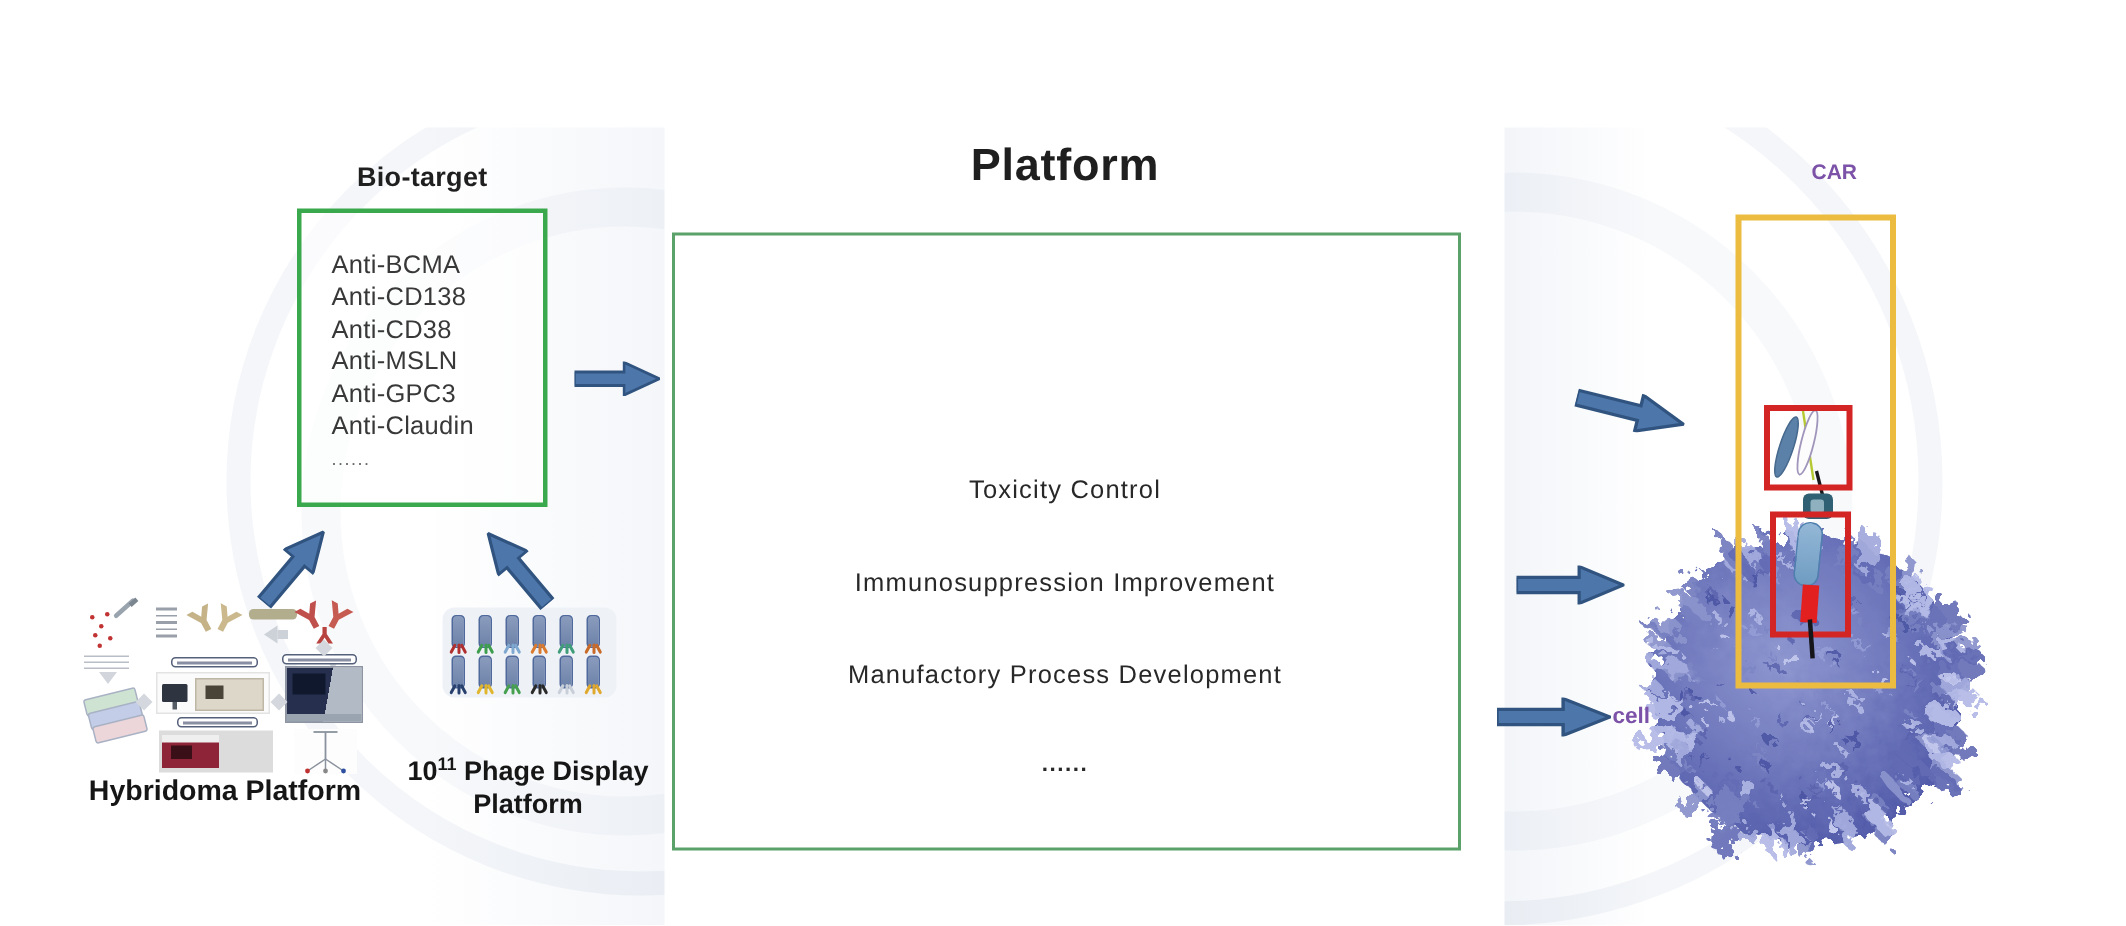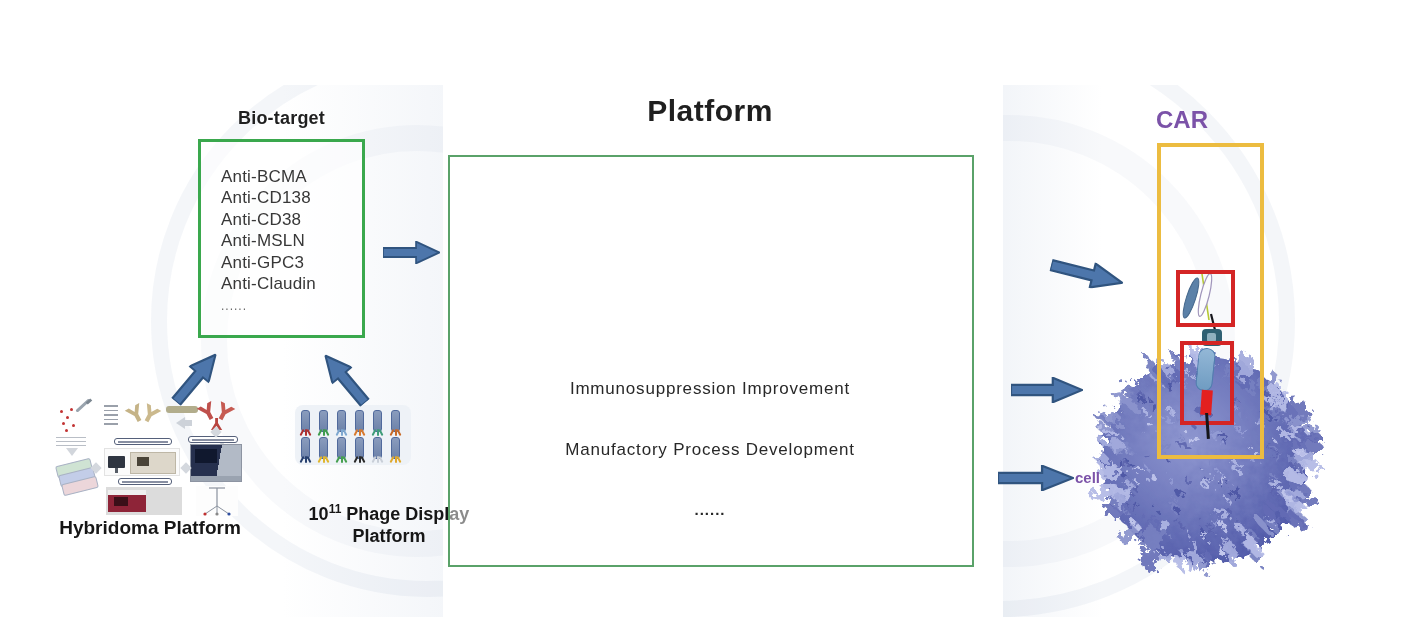--- a/index.html
+++ b/index.html
@@ -13,21 +13,21 @@
   .wm-right{left:1003px;top:85px;width:330px;height:532px;background:linear-gradient(to right,rgba(205,215,230,.25),rgba(205,215,230,0) 30%);}
   .wm i{position:absolute;border-radius:50%;border:16px solid rgba(150,170,200,.10);}
   .wm-left i.a{width:520px;height:520px;right:-260px;top:-40px;}
   .wm-left i.b{width:380px;height:380px;right:-190px;top:40px;border-width:26px;border-color:rgba(150,170,200,.07);}
   .wm-right i.a{width:560px;height:560px;left:-300px;top:-60px;}
   .wm-right i.b{width:400px;height:400px;left:-220px;top:30px;border-width:26px;border-color:rgba(150,170,200,.07);}
 
   
   .h-bio{position:absolute;left:198px;top:108px;width:167px;text-align:center;font-size:18px;font-weight:bold;letter-spacing:.2px;}
   .h-platform{position:absolute;left:448px;top:94px;width:524px;text-align:center;font-size:30px;font-weight:bold;letter-spacing:.5px;}
-  .h-car{position:absolute;left:1156px;top:106px;width:82px;text-align:left;font-size:24px;font-weight:bold;color:var(--c-purple);}
+  .h-car{position:absolute;left:1156px;top:106px;width:82px;text-align:right;font-size:14px;font-weight:bold;color:var(--c-purple);}
   .lbl-cell{position:absolute;left:1075px;top:469px;font-size:15px;font-weight:bold;color:var(--c-purple);}
 
   
   .box-bio{position:absolute;left:198px;top:139px;width:161px;height:193px;border:3px solid var(--c-green);background:rgba(255,255,255,.6);}
   .bio-list{position:absolute;left:221px;top:166px;font-size:17px;line-height:21.4px;color:#383838;letter-spacing:.2px;}
   .bio-list .dots{font-size:12px;letter-spacing:1px;color:#666;margin-top:2px;}
   .box-platform{position:absolute;left:448px;top:155px;width:522px;height:408px;border:2px solid var(--c-green2);background:rgba(255,255,255,.5);}
   .p-item{position:absolute;left:448px;width:524px;text-align:center;font-size:17px;color:#282828;letter-spacing:.8px;}
   .p-item.dots{font-weight:bold;letter-spacing:1px;font-size:15px;}
 
@@ -37,21 +37,21 @@
 
   
   .phage-panel{position:absolute;left:295px;top:405px;width:116px;height:60px;background:#eef2f7;border-radius:8px;}
   .phage-row{position:absolute;left:6px;display:flex;gap:9px;}
   .phage{position:relative;width:9px;height:26px;}
   .phage-body{position:absolute;left:0;top:0;width:9px;height:22px;border-radius:3px;background:linear-gradient(#8a9cbd,#6d82a9);border:1px solid #50699c;box-sizing:border-box;}
   .leg{position:absolute;bottom:0;width:2px;height:7px;border-radius:1px;}
   .leg.l1{left:0;transform:rotate(28deg);}
   .leg.l2{left:3.5px;}
   .leg.l3{left:7px;transform:rotate(-28deg);}
-  .phage-caption{position:absolute;left:268px;top:498px;width:168px;text-align:center;font-size:18px;font-weight:bold;line-height:22px;color:#161616;margin-left:37px;}
+  .phage-caption{position:absolute;left:268px;top:498px;width:168px;text-align:center;font-size:18px;font-weight:bold;line-height:22px;color:#161616;}
   .phage-caption sup{font-size:12px;}
 
   
   .collage{position:absolute;left:48px;top:390px;width:200px;height:128px;}
   .collage *{position:absolute;box-sizing:border-box;}
   .hc-mouse{left:10px;top:12px;width:34px;height:30px;}
   .hc-mouse b{width:3px;height:3px;border-radius:50%;background:#c23333;}
   .hc-syringe{left:16px;top:2px;width:18px;height:3px;background:#9aa4ae;transform:rotate(-42deg);border-radius:2px;}
   .hc-cap{left:28px;top:-2px;width:6px;height:3px;background:#7b8690;transform:rotate(-42deg);}
   .hc-tinylines i{display:block;position:static;width:30px;height:1.5px;background:#b9bec6;margin:2.5px 0;}
@@ -318,20 +318,21 @@
   </div>
 
   <div class="barrow" style="left:383px;top:241px;width:57px;height:23px;">
     <svg viewBox="0 0 100 36" preserveAspectRatio="none">
         <polygon points="0,11 58,11 58,1 99,18 58,35 58,25 0,25" fill="var(--c-arrow)" stroke="var(--c-arrow-edge)" stroke-width="3"></polygon>
       </svg>
   </div>
 
   <div class="h-platform">Platform</div>
   <div class="box-platform"></div>
+  <div class="p-item" style="top:317px">Toxicity Control</div>
   <div class="p-item" style="top:440px">Manufactory Process Development</div>
   <div class="p-item" style="top:379px">Immunosuppression Improvement</div>
   <div class="p-item dots" style="top:501px">......</div>
 
   <svg class="cell-svg" id="cell-svg" viewBox="0 0 300 300">
     <defs>
       <radialGradient id="cellgrad" cx="42%" cy="40%" r="65%">
         <stop offset="0%" stop-color="#8f97d0"></stop>
         <stop offset="55%" stop-color="#6f78bc"></stop>
         <stop offset="100%" stop-color="#5059a8"></stop>

